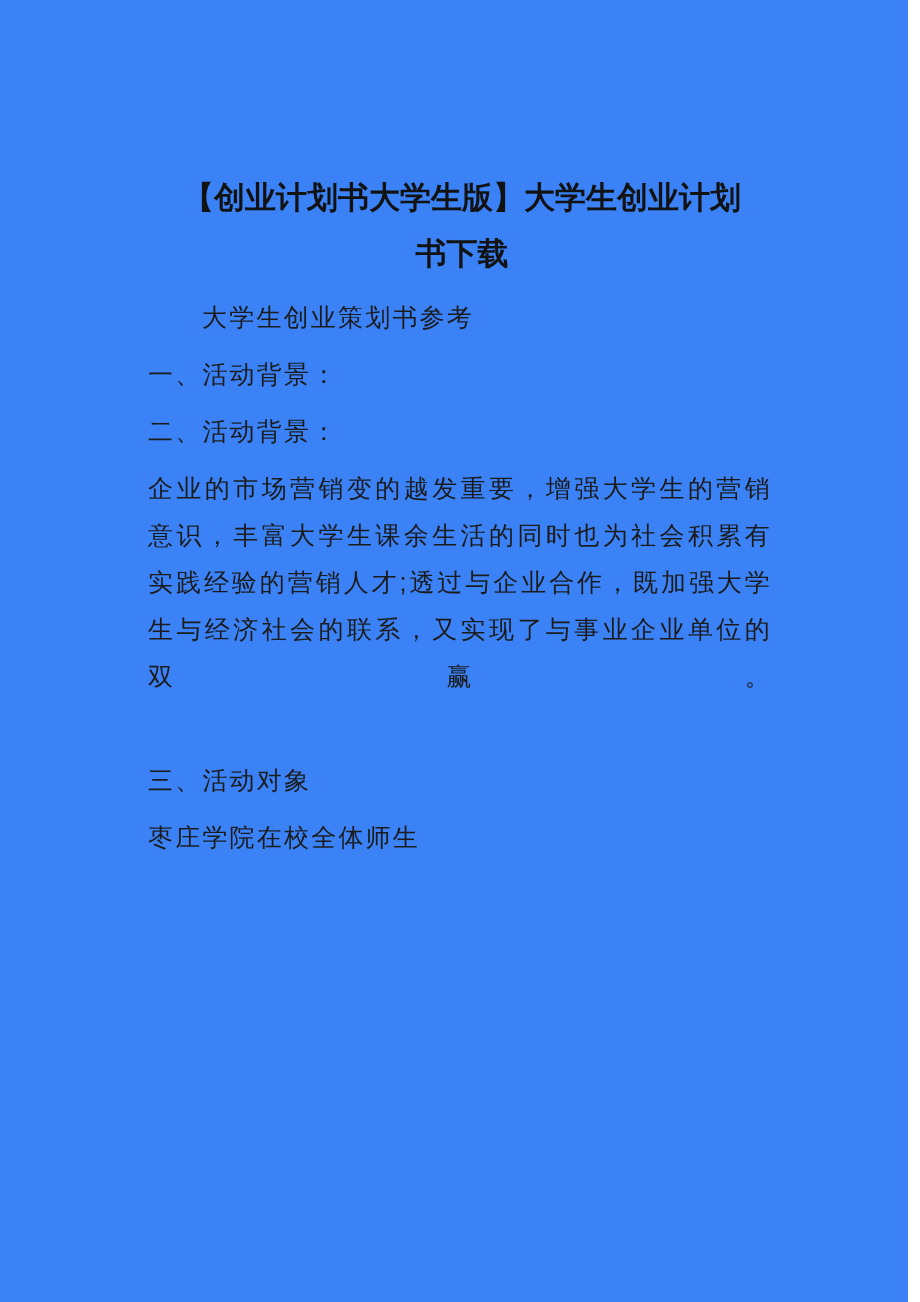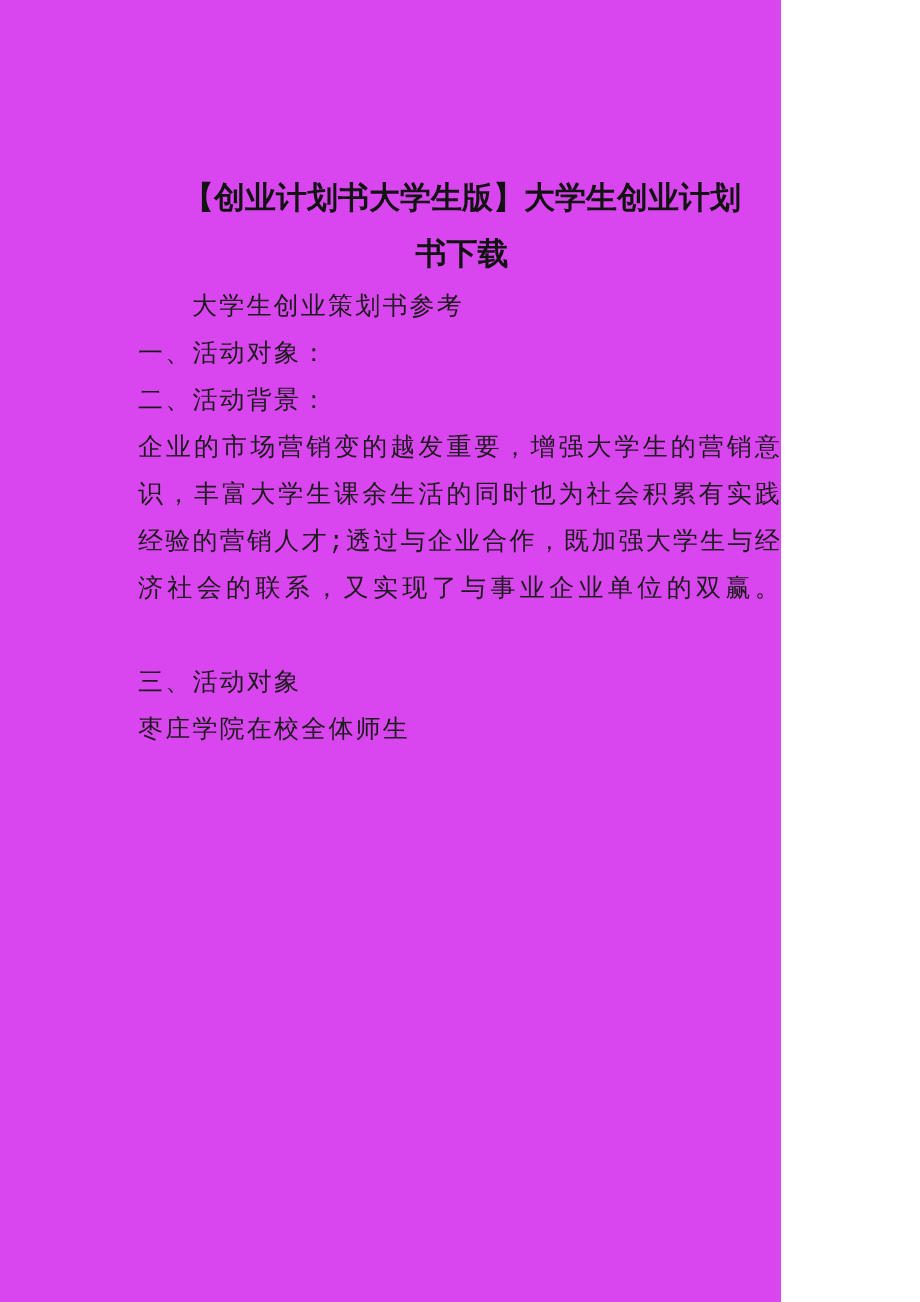--- a/index.html
+++ b/index.html
@@ -11,23 +11,23 @@
 
   body {
     width: 920px;
     height: 1302px;
     position: relative;
     overflow: hidden;
     font-family: "DejaVu Sans", sans-serif;
   }
 
   .page {
-    width: 781px;
+    width: 908px;
     height: 1302px;
-    background: #d946ef;
+    background: #3b82f6;
     position: relative;
     box-sizing: border-box;
   }
 
   
   .doc-title {
     position: absolute;
     left: 160px;
     top: 148px;
     width: 604px;
@@ -43,29 +43,29 @@
 
   
   .body-block {
     position: absolute;
     left: 138px;
     top: 284px;
     width: 644px;
   }
 
   .para {
-    font-family: Liberation Mono, monospace;
+    font-family: Liberation Sans, sans-serif;
     font-size: 25px;
     line-height: 47px;
     color: #1b1b1b;
     letter-spacing: 2.2px;
     text-align: justify;
     text-justify: inter-character;
     word-break: break-all;
-    margin: 0;
+    margin: 10px;
     padding: 0;
     -webkit-font-smoothing: antialiased;
   }
 
   .para.indent-2 {
     text-indent: 54px;
   }
 
   .para.noindent {
     text-indent: 0;
@@ -88,21 +88,21 @@
 
   <h1 class="doc-title">
     <span style="display: block;">【创业计划书大学生版】大学生创业计划</span>
     <span style="display: block;">书下载</span>
   </h1>
 
   <div class="body-block">
 
     <p class="para indent-2 short">大学生创业策划书参考</p>
 
-    <p class="para noindent short">一、活动对象：</p>
+    <p class="para noindent short">一、活动背景：</p>
 
 
 
     <p class="para noindent short">二、活动背景：</p>
 
     <p class="para noindent">企业的市场营销变的越发重要，增强大学生的营销意识，丰富大学生课余生活的同时也为社会积累有实践经验的营销人才;透过与企业合作，既加强大学生与经济社会的联系，又实现了与事业企业单位的双赢。</p>
 
     <p class="para noindent short">三、活动对象</p>
 
     <p class="para noindent short">枣庄学院在校全体师生</p>

